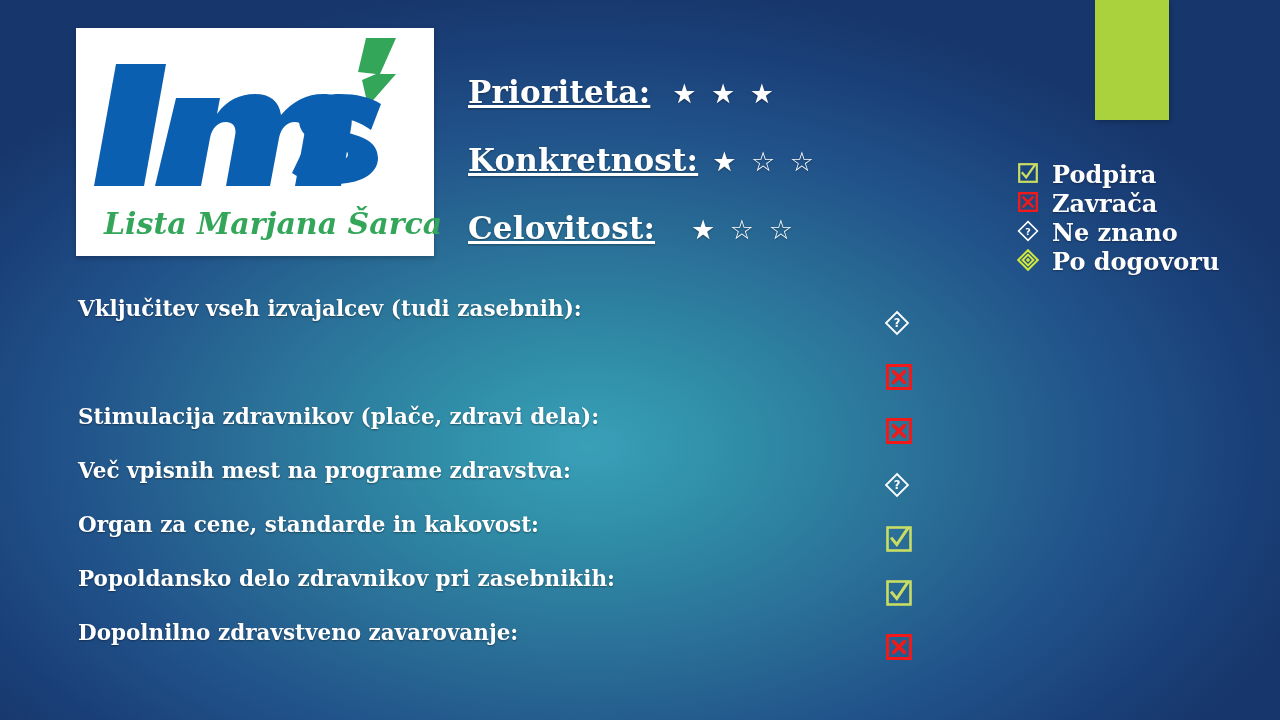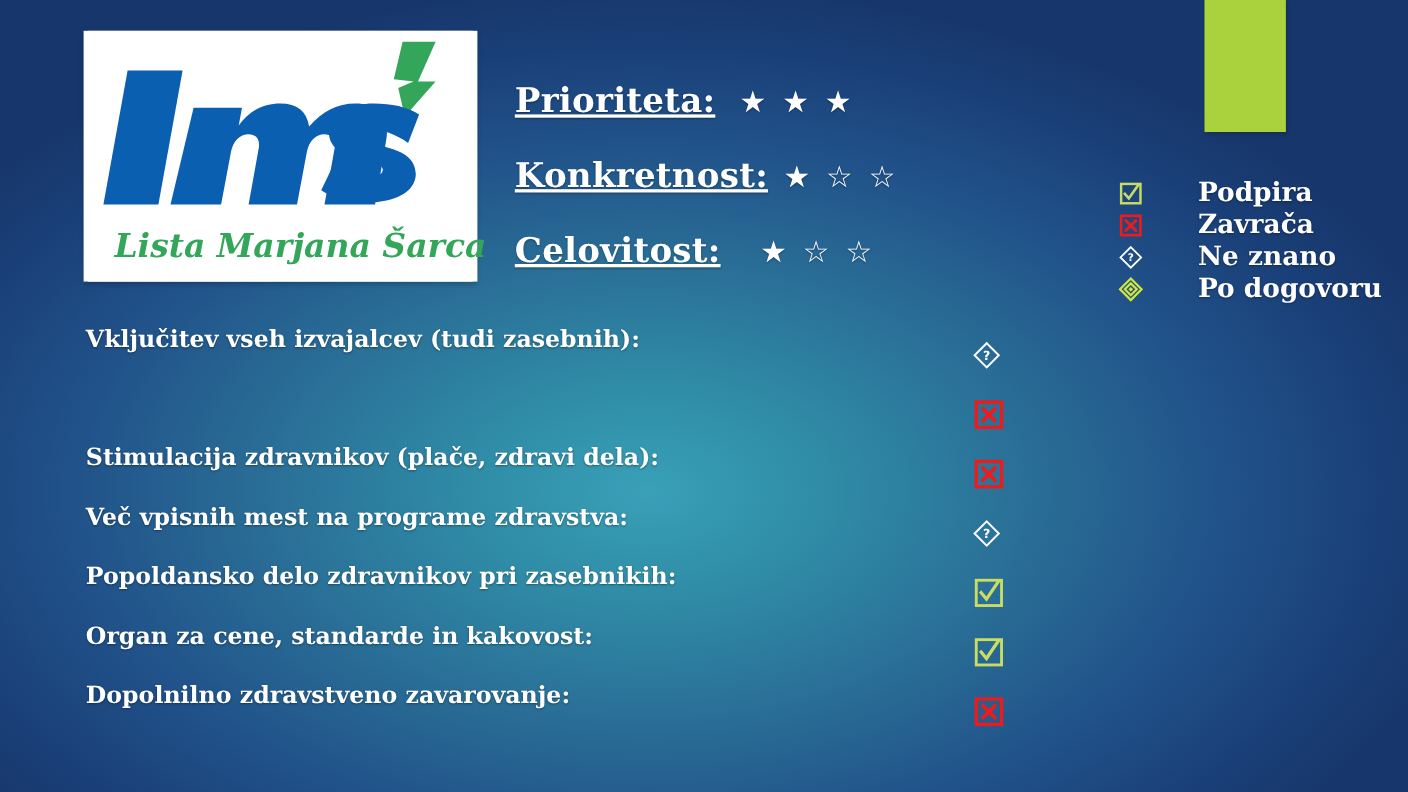--- a/index.html
+++ b/index.html
@@ -74,23 +74,22 @@
 
   
   #legend {
     position: absolute;
     left: 1015px;
     top: 160px;
     width: 250px;
   }
   .legend-row {
     display: flex;
-    align-items: flex-end;
+    align-items: flex-start;
     height: 29px;
-    gap: 37px;
   }
   .legend-icon {
     width: 26px;
     height: 26px;
     flex: 0 0 26px;
     display: flex;
     align-items: center;
     justify-content: center;
   }
   .legend-label {
@@ -264,31 +263,31 @@
       <span class="issue-label">Več vpisnih mest na programe zdravstva:</span>
       <span class="issue-status sm">
         <svg width="26" height="26" viewBox="0 0 26 26">
           <path d="M13 2 L24 13 L13 24 L2 13 Z" fill="none" stroke="#ffffff" stroke-width="1.8"></path>
           <text x="13" y="17.2" text-anchor="middle" font-family="DejaVu Sans, Liberation Sans, sans-serif" font-size="11.5" font-weight="bold" fill="#ffffff">?</text>
         </svg>
       </span>
     </div>
 
     <div class="issue-row">
-      <span class="issue-label">Popoldansko delo zdravnikov pri zasebnikih:</span>
+      <span class="issue-label">Organ za cene, standarde in kakovost:</span>
       <span class="issue-status">
         <svg width="28" height="28" viewBox="0 0 28 28">
           <rect x="2.5" y="2.5" width="23" height="23" fill="none" stroke="#c9dd63" stroke-width="2.6"></rect>
           <path d="M7 13.8 L11.8 19.6 L22.6 3.6" fill="none" stroke="#c9dd63" stroke-width="3" stroke-linecap="square"></path>
         </svg>
       </span>
     </div>
 
     <div class="issue-row">
-      <span class="issue-label">Organ za cene, standarde in kakovost:</span>
+      <span class="issue-label">Popoldansko delo zdravnikov pri zasebnikih:</span>
       <span class="issue-status">
         <svg width="28" height="28" viewBox="0 0 28 28">
           <rect x="2.5" y="2.5" width="23" height="23" fill="none" stroke="#c9dd63" stroke-width="2.6"></rect>
           <path d="M7 13.8 L11.8 19.6 L22.6 3.6" fill="none" stroke="#c9dd63" stroke-width="3" stroke-linecap="square"></path>
         </svg>
       </span>
     </div>
 
     <div class="issue-row">
       <span class="issue-label">Dopolnilno zdravstveno zavarovanje:</span>

